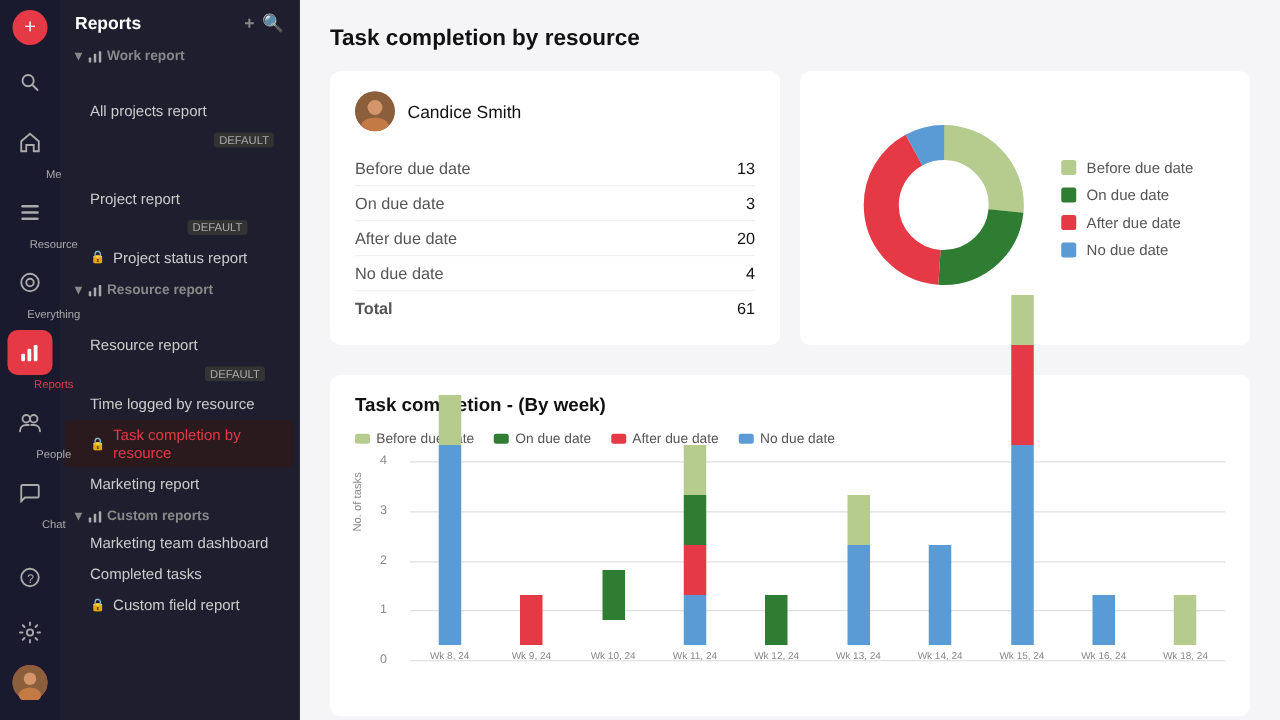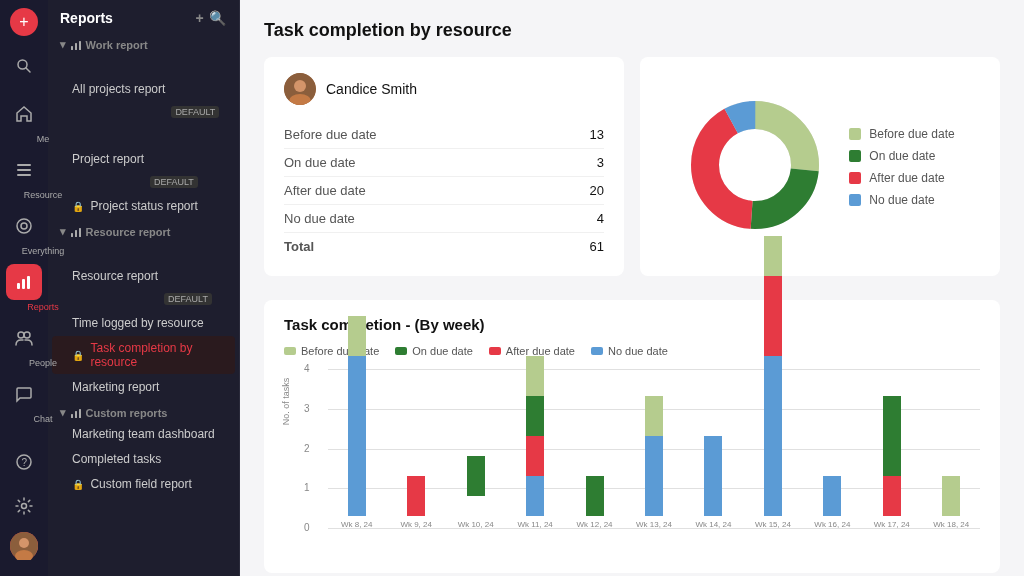--- a/index.html
+++ b/index.html
@@ -510,27 +510,20 @@
               <div style="font-size: 8px; color: rgb(136, 136, 136); margin-top: 4px; white-space: nowrap; text-align: center;">Wk 15, 24</div>
             </div>
             <div style="flex: 1 1 0%; display: flex; flex-direction: column; align-items: center;">
               <div style="display: flex; flex-direction: column-reverse; width: 18px;">
                 <div style="width: 18px; height: 40px; background: rgb(91, 155, 213);"></div>
               </div>
               <div style="font-size: 8px; color: rgb(136, 136, 136); margin-top: 4px; white-space: nowrap; text-align: center;">Wk 16, 24</div>
             </div>
             <div style="flex: 1 1 0%; display: flex; flex-direction: column; align-items: center;">
               <div style="display: flex; flex-direction: column-reverse; width: 18px;">
-                <div style="width: 18px; height: 40px; background: rgb(230, 57, 70);"></div>
-                <div style="width: 18px; height: 80px; background: rgb(46, 125, 50);"></div>
-              </div>
-              <div style="font-size: 8px; color: rgb(136, 136, 136); margin-top: 4px; white-space: nowrap; text-align: center;">Wk 17, 24</div>
-            </div>
-            <div style="flex: 1 1 0%; display: flex; flex-direction: column; align-items: center;">
-              <div style="display: flex; flex-direction: column-reverse; width: 18px;">
                 <div style="width: 18px; height: 40px; background: rgb(181, 204, 142);"></div>
               </div>
               <div style="font-size: 8px; color: rgb(136, 136, 136); margin-top: 4px; white-space: nowrap; text-align: center;">Wk 18, 24</div>
             </div>
           </div>
       </div>
     </div>
   </div>
 </div>
 

